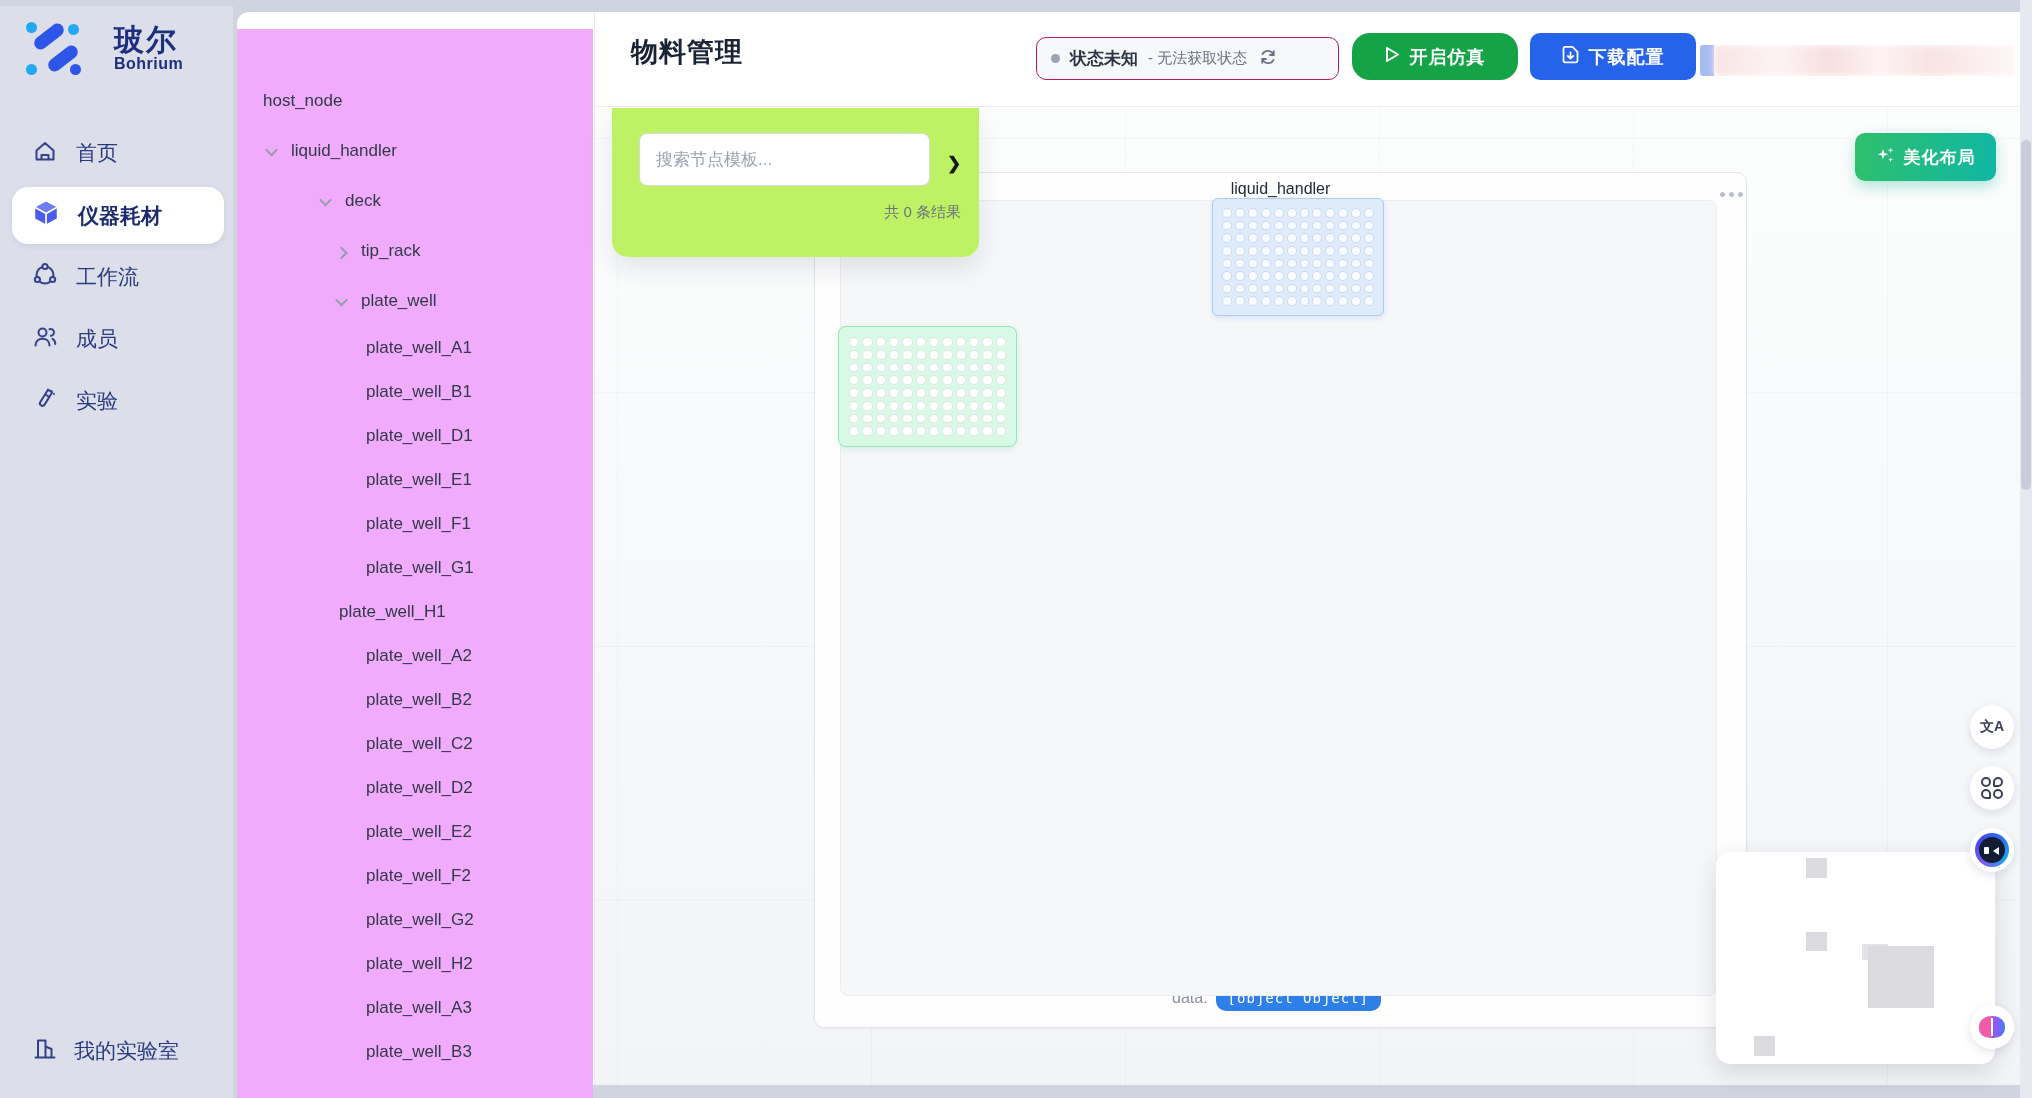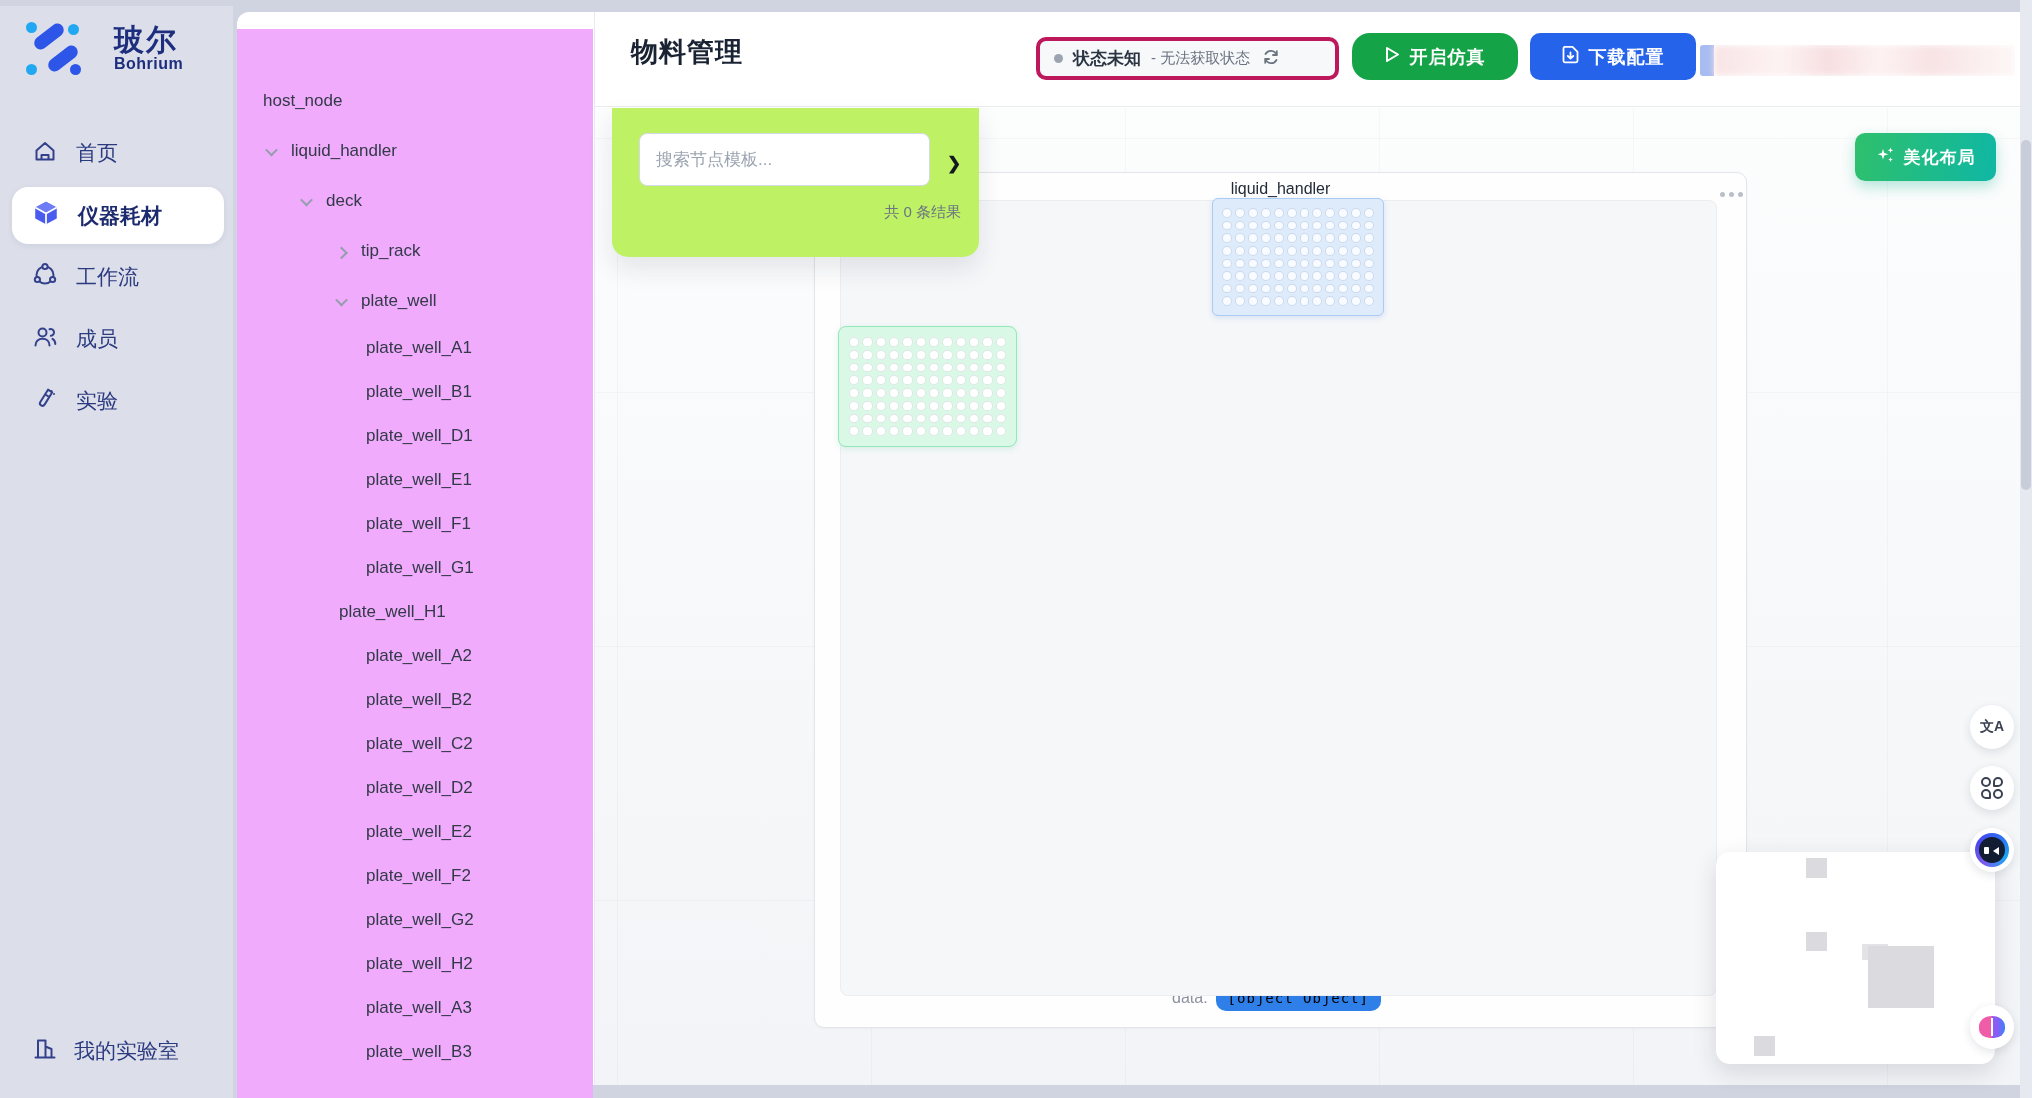--- a/index.html
+++ b/index.html
@@ -35,21 +35,21 @@
   .tree { position:absolute; left:237px; top:29px; width:356px; height:1073px; background:#f0abfc; overflow:hidden; padding-top:47px; z-index:5; }
   .tree-row { display:flex; align-items:center; font-size:17px; color:#323947; cursor:pointer; }
   .tree-row .lbl { white-space:nowrap; }
   .chev { display:inline-block; width:9px; height:9px; border-right:2px solid #939dab; border-bottom:2px solid #939dab; margin-right:15px; flex:0 0 auto; }
   .chev.down { transform:rotate(45deg) translate(-1px,-1px); }
   .chev.right { transform:rotate(-45deg) translate(-1px,1px); }
 
   
   .header { position:absolute; left:595px; top:12px; width:1425px; height:95px; background:#fff; border-bottom:1px solid #e9ebef; z-index:10; }
   .page-title { position:absolute; left:36px; top:22px; font-size:27px; font-weight:bold; color:#1a2333; letter-spacing:1px; }
-  .status-pill { position:absolute; left:441px; top:25px; height:43px; min-width:303px; background:#f7f8fa; border:4px solid #be185d; border-radius:10px; display:flex; align-items:center; padding:0 14px; gap:10px; }
+  .status-pill { position:absolute; left:441px; top:25px; height:43px; min-width:303px; background:#f7f8fa; border:1px solid #be185d; border-radius:10px; display:flex; align-items:center; padding:0 14px; gap:10px; }
   .status-dot { width:9px; height:9px; border-radius:50%; background:#9ca4af; }
   .status-label { font-size:17px; color:#2a3442; font-weight:bold; }
   .status-detail { font-size:15px; color:#6a7380; }
   .refresh-ic { margin-left:2px; }
   .btn { position:absolute; top:21px; height:47px; border:none; border-radius:10px; color:#fff; font-size:18px; font-weight:bold; display:flex; align-items:center; justify-content:center; gap:10px; cursor:pointer; font-family:inherit; letter-spacing:1px; }
   .btn-sim { left:757px; width:166px; background:#15a347;border-radius:18px; }
   .btn-dl { left:935px; width:166px; background:#2563eb; }
   .redact { position:absolute; left:1105px; top:33px; width:315px; height:31px; display:flex; border-radius:3px; overflow:hidden; }
   .redact .chip { width:14px; height:100%; background:#a9bcf2; }
   .redact .blurband { flex:1; background:linear-gradient(90deg,#f9e4e5,#fdf3f3 22%,#f7dfe1 38%,#fdf2f2 55%,#f8e3e4 72%,#fef7f7); filter:blur(3px); }
@@ -66,21 +66,21 @@
   .deck { position:absolute; left:840px; top:200px; width:877px; height:796px; background:#f6f7f9; border:1px solid #ebedf1; border-radius:8px; z-index:2; }
 
   .plate { position:absolute; z-index:3; display:grid; grid-template-rows:repeat(8,1fr); grid-template-columns:repeat(12,1fr); gap:3px; cursor:grab; }
   .plate-blue { left:1212px; top:198px; width:172px; height:118px; background:#ddebfb; border:1.5px solid #a9cbf4; border-radius:6px; padding:9px; box-shadow:0 2px 6px rgba(80,130,220,.18); }
   .plate-blue .well { border-radius:50%; background:#f8fbff; border:1px solid #ccd9ec; }
   .plate-green { left:838px; top:326px; width:179px; height:121px; background:#d9f8e6; border:1.5px solid #90e9b6; border-radius:8px; padding:10px; box-shadow:0 2px 6px rgba(40,180,110,.15); }
   .plate-green .well { border-radius:50%; background:#ffffff; border:1px solid #e1e5e9; }
 
   .data-row { position:absolute; left:1172px; top:985px; display:flex; align-items:center; gap:8px; z-index:1; }
   .data-label { font-size:16px; color:#8b929e; }
-  .data-badge { background:#2e7fe8; color:#000000; font-family:"DejaVu Sans Mono","Liberation Mono",monospace; font-size:14px; padding:5px 12px; border-radius:10px; letter-spacing:1px; }
+  .data-badge { background:#2e7fe8; color:#ffffff; font-family:"DejaVu Sans Mono","Liberation Mono",monospace; font-size:14px; padding:5px 12px; border-radius:10px; letter-spacing:1px; }
 
   
   .search-panel { position:absolute; left:612px; top:108px; width:367px; height:149px; background:#bef264; border-radius:0 0 16px 16px; box-shadow:0 12px 26px rgba(20,30,60,.10); z-index:20; }
   .search-input { position:absolute; left:27px; top:25px; width:291px; height:53px; border:1px solid #d4dae3; border-radius:8px; font-size:17px; color:#333; padding:0 16px; outline:none; font-family:inherit; background:#fff; }
   .search-input::placeholder { color:#9aa3b0; }
   .panel-collapse { position:absolute; left:330px; top:43px; width:24px; height:24px; border:none; background:transparent; font-size:17px; font-weight:bold; color:#15181d; cursor:pointer; }
   .search-count { position:absolute; right:18px; top:95px; font-size:15px; color:#6b7480; }
 
   
   .btn-beauty { position:absolute; left:1855px; top:133px; width:141px; height:48px; border:none; border-radius:10px; background:linear-gradient(100deg,#2fc06c,#0fb7a4); color:#fff; font-size:17px; font-weight:bold; display:flex; align-items:center; justify-content:center; gap:8px; cursor:pointer; font-family:inherit; letter-spacing:1px; box-shadow:0 6px 14px rgba(16,180,140,.30); z-index:15; }
@@ -203,21 +203,21 @@
   <div class="shell"></div>
 
   <div class="tree" id="tree-panel">
       <div class="tree-row" style="height: 50px; padding-left: 26px;">
         <span class="lbl">host_node</span>
       </div>
       <div class="tree-row" style="height: 50px; padding-left: 30px;">
         <span class="chev down"></span>
         <span class="lbl">liquid_handler</span>
       </div>
-      <div class="tree-row" style="height: 50px; padding-left: 65px;">
+      <div class="tree-row" style="height: 50px; padding-left: 65px; margin-left: 19px;">
         <span class="chev down"></span>
         <span class="lbl">deck</span>
       </div>
       <div class="tree-row" style="height: 50px; padding-left: 100px;">
         <span class="chev right"></span>
         <span class="lbl">tip_rack</span>
       </div>
       <div class="tree-row" style="height: 50px; padding-left: 100px;">
         <span class="chev down"></span>
         <span class="lbl">plate_well</span>

